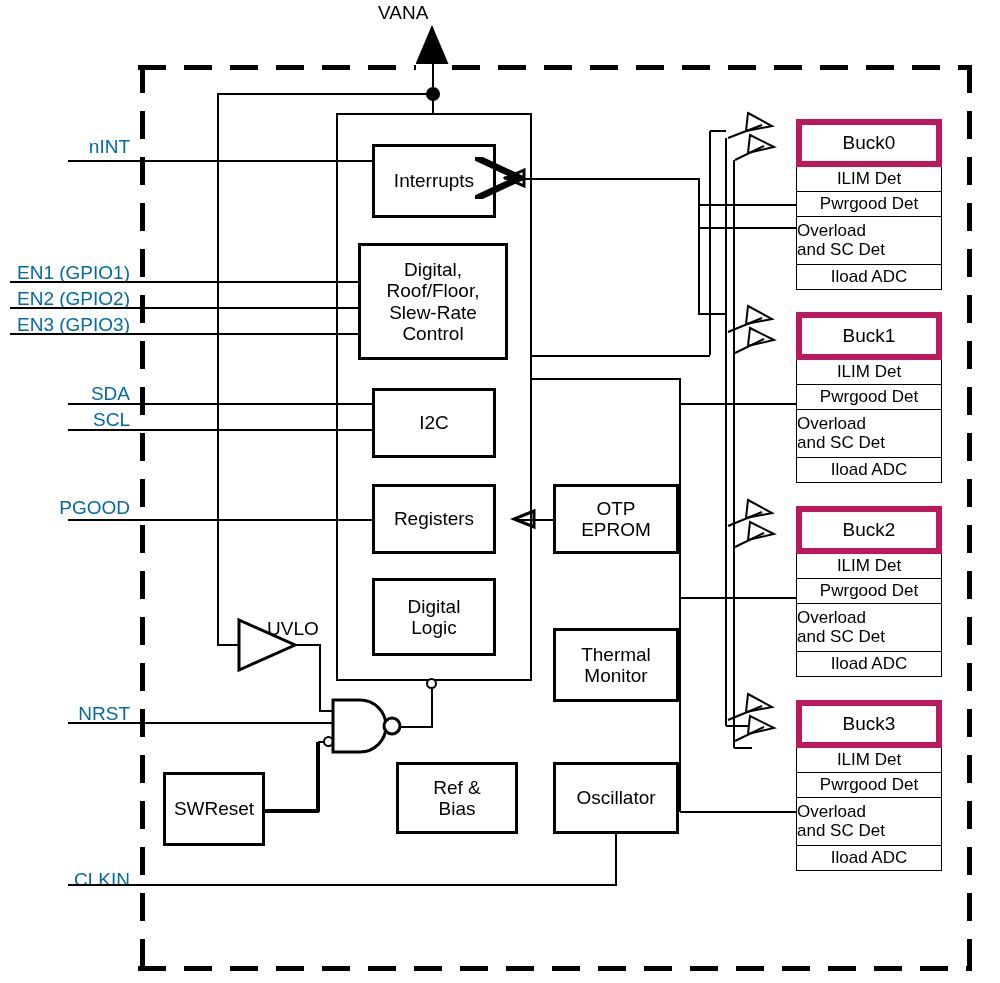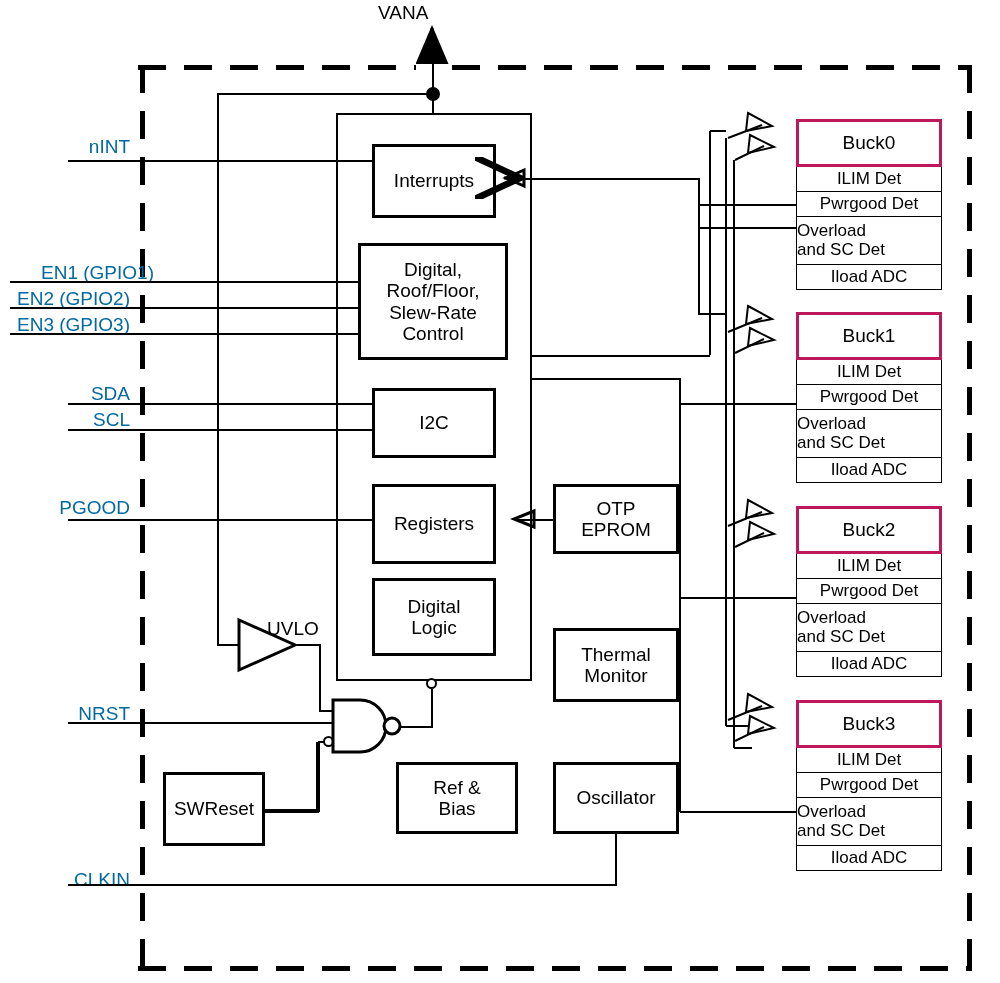--- a/index.html
+++ b/index.html
@@ -74,21 +74,21 @@
     background: #fff;
   }
   
   .buckgrp {
     position: absolute;
     width: 146px;
     box-sizing: border-box;
   }
   .buckgrp .title {
     box-sizing: border-box;
-    border: 3px solid #be185d;
+    border: 6px solid #be185d;
     height: 48px;
     display: flex;
     align-items: center;
     justify-content: center;
     font-size: 19px;
     background: #fff;
   }
   .buckgrp .sub {
     box-sizing: border-box;
     border: 1px solid #000;
@@ -160,21 +160,21 @@
     <span>Digital,</span>
     <span>Roof/Floor,</span>
     <span>Slew-Rate</span>
     <span>Control</span>
   </div>
 
   <div class="box" style="left:372px; top:388px; width:124px; height:70px;">
     <span>I2C</span>
   </div>
 
-  <div class="box" style="left:372px; top:484px; width:124px; height:80px;">
+  <div class="box" style="left:372px; top:484px; width:124px; height:70px;">
     <span>Registers</span>
   </div>
 
   <div class="box" style="left:372px; top:578px; width:124px; height:78px; flex-direction:column;">
     <span>Digital</span>
     <span>Logic</span>
   </div>
 
   <div class="box" style="left:553px; top:484px; width:126px; height:70px; flex-direction:column;">
     <span>OTP</span>
@@ -240,21 +240,21 @@
     <div class="sub">ILIM Det</div>
     <div class="sub">Pwrgood Det</div>
     <div class="sub2">
       <span>Overload</span>
       <span>and SC Det</span>
     </div>
     <div class="sub">Iload ADC</div>
   </div>
 
   <div class="pinlbl" style="left:8px; top:136px; width:122px;">nINT</div>
-  <div class="pinlbl" style="left:0px; top:262px; width:130px;padding-left:24px;">EN1 (GPIO1)</div>
+  <div class="pinlbl" style="left:0px; top:262px; width:130px;">EN1 (GPIO1)</div>
   <div class="pinlbl" style="left:0px; top:288px; width:130px;">EN2 (GPIO2)</div>
   <div class="pinlbl" style="left:0px; top:314px; width:130px;">EN3 (GPIO3)</div>
   <div class="pinlbl" style="left:8px; top:383px; width:122px;">SDA</div>
   <div class="pinlbl" style="left:8px; top:409px; width:122px;">SCL</div>
   <div class="pinlbl" style="left:8px; top:497px; width:122px;">PGOOD</div>
   <div class="pinlbl" style="left:8px; top:703px; width:122px;">NRST</div>
   <div class="pinlbl" style="left:8px; top:869px; width:122px;">CLKIN</div>
 
   <div class="h" style="left:68px; top:160px; width:304px;"></div>
 

